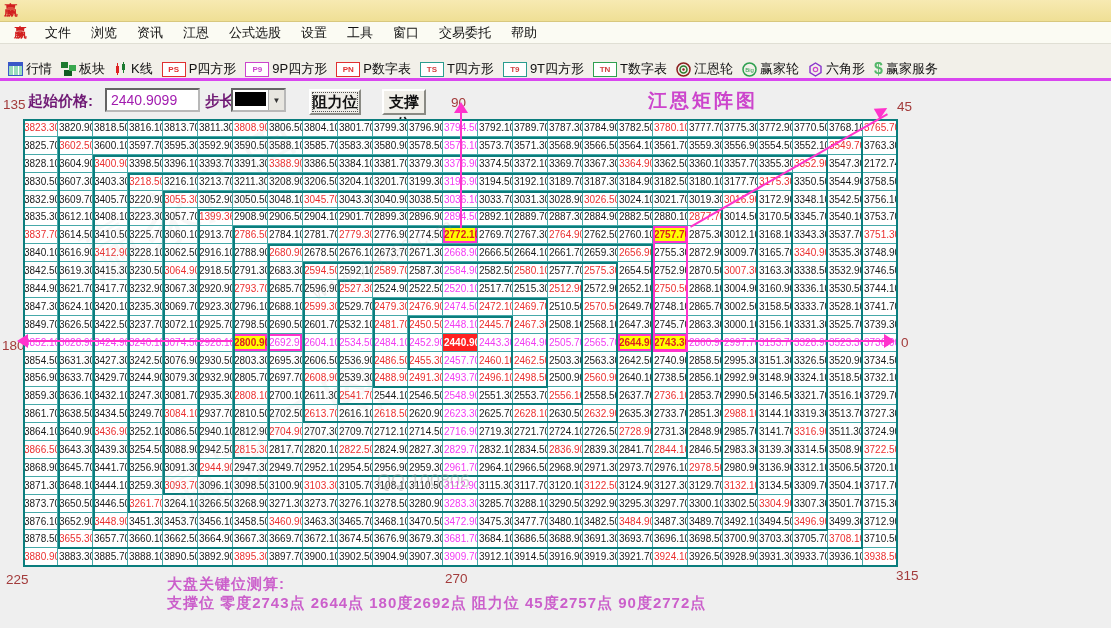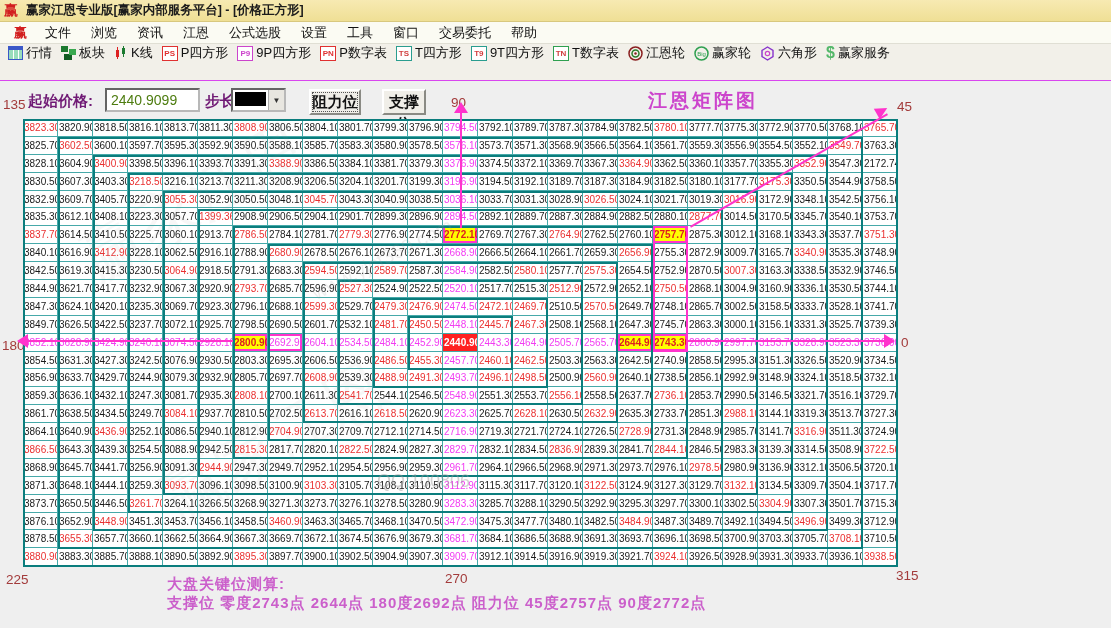--- a/index.html
+++ b/index.html
@@ -12,39 +12,39 @@
     display:flex; align-items:center; padding-left:4px; }
   .win-icon { color:#d21f1f; font-weight:bold; font-size:14px; width:18px; }
   .title-text { font-size:12.5px; color:#1c1c1c; font-weight:600; margin-left:4px; }
 
   .menubar { position:absolute; left:0; top:22px; width:1111px; height:22px;
     background:#fbfbf3; border-bottom:1px solid #e0dfd4; display:flex; align-items:center; padding-left:6px; }
   .menu-logo { color:#d21f1f; font-weight:bold; font-size:13px; padding:0 8px; }
   .menu-item { font-size:13px; color:#111; padding:0 10px; cursor:default; }
 
   .toolbar { position:absolute; left:0; top:44px; width:1111px; height:37px;
-    background:#f2f0e9; border-bottom:1px solid #d946ef; display:flex; align-items:flex-start; padding-left:8px; }
+    background:#f2f0e9; border-bottom:3px solid #d946ef; display:flex; align-items:flex-end; padding-left:8px; }
   .tb-item { display:flex; align-items:center; font-size:13px; color:#111; margin-right:9px; white-space:nowrap; }
   .tb-item .ic { margin-right:3px; display:inline-flex; align-items:center; justify-content:center; }
-  .badge { width:16px; height:15px; font-size:8px; font-weight:bold; display:inline-flex;
+  .badge { width:24px; height:15px; font-size:8px; font-weight:bold; display:inline-flex;
     align-items:center; justify-content:center; background:#fff; }
   .icon-grid { width:15px; height:14px; border:1px solid #3a58c8;
     background:linear-gradient(#3a58c8 3px,transparent 3px),
       repeating-linear-gradient(90deg,#9db,#9db 4px,#fff 4px,#fff 5px); background-color:#e8f4ee; }
   .icon-blocks { width:15px; height:14px;
     background:
       linear-gradient(#1c7a2f,#1c7a2f) 0 0/7px 6px no-repeat,
       linear-gradient(#39a84e,#39a84e) 8px 3px/7px 6px no-repeat,
       linear-gradient(#115c22,#115c22) 3px 8px/8px 6px no-repeat; }
   .dollar { color:#54b86a; font-weight:bold; font-size:16px; }
 
   
   .ctl-label { position:absolute; color:#701a75; font-size:15px; font-weight:600; }
   .inputbox { position:absolute; left:105px; top:88px; width:95px; height:24px;
-    background:#fff; border:2px inset #b8b8b8; font-size:14px; color:#4d7c0f;
+    background:#fff; border:2px inset #b8b8b8; font-size:14px; color:#a21caf;
     padding:2px 4px; font-family:"Liberation Sans",sans-serif; }
   .combo { position:absolute; left:231px; top:88px; width:55px; height:24px;
     background:#fff; border:2px inset #b8b8b8; display:flex; }
   .combo .swatch { margin:2px; width:31px; height:14px; background:#000; }
   .combo .drop { width:16px; height:100%; background:#e8e6e0; border-left:1px solid #aaa;
     display:flex; align-items:center; justify-content:center; font-size:8px; color:#333; }
   .btn { position:absolute; top:89px; height:26px; background:#f0eee8;
     border-top:2px solid #fff; border-left:2px solid #fff;
     border-right:2px solid #8a8a84; border-bottom:2px solid #8a8a84;
     font-size:15px; color:#111; text-align:center; line-height:22px; font-weight:600; }
@@ -74,21 +74,20 @@
   .ov { position:absolute; pointer-events:none; z-index:30; }
   .wm { position:absolute; pointer-events:none; z-index:25; color:#9a9a9a; white-space:nowrap; }
 
   .footer-line { position:absolute; color:#cb5fcb; font-size:15px; font-weight:600; letter-spacing:1px;margin-left:15px; }
 </style>
 </head>
 <body>
 
 <div class="titlebar">
   <span class="win-icon">赢</span>
-  <span class="title-text">赢家江恩专业版[赢家内部服务平台] - [价格正方形]</span>
 </div>
 
 <div class="menubar">
   <span class="menu-logo">赢</span>
   <span class="menu-item">文件</span>
   <span class="menu-item">浏览</span>
   <span class="menu-item">资讯</span>
   <span class="menu-item">江恩</span>
   <span class="menu-item">公式选股</span>
   <span class="menu-item">设置</span>

